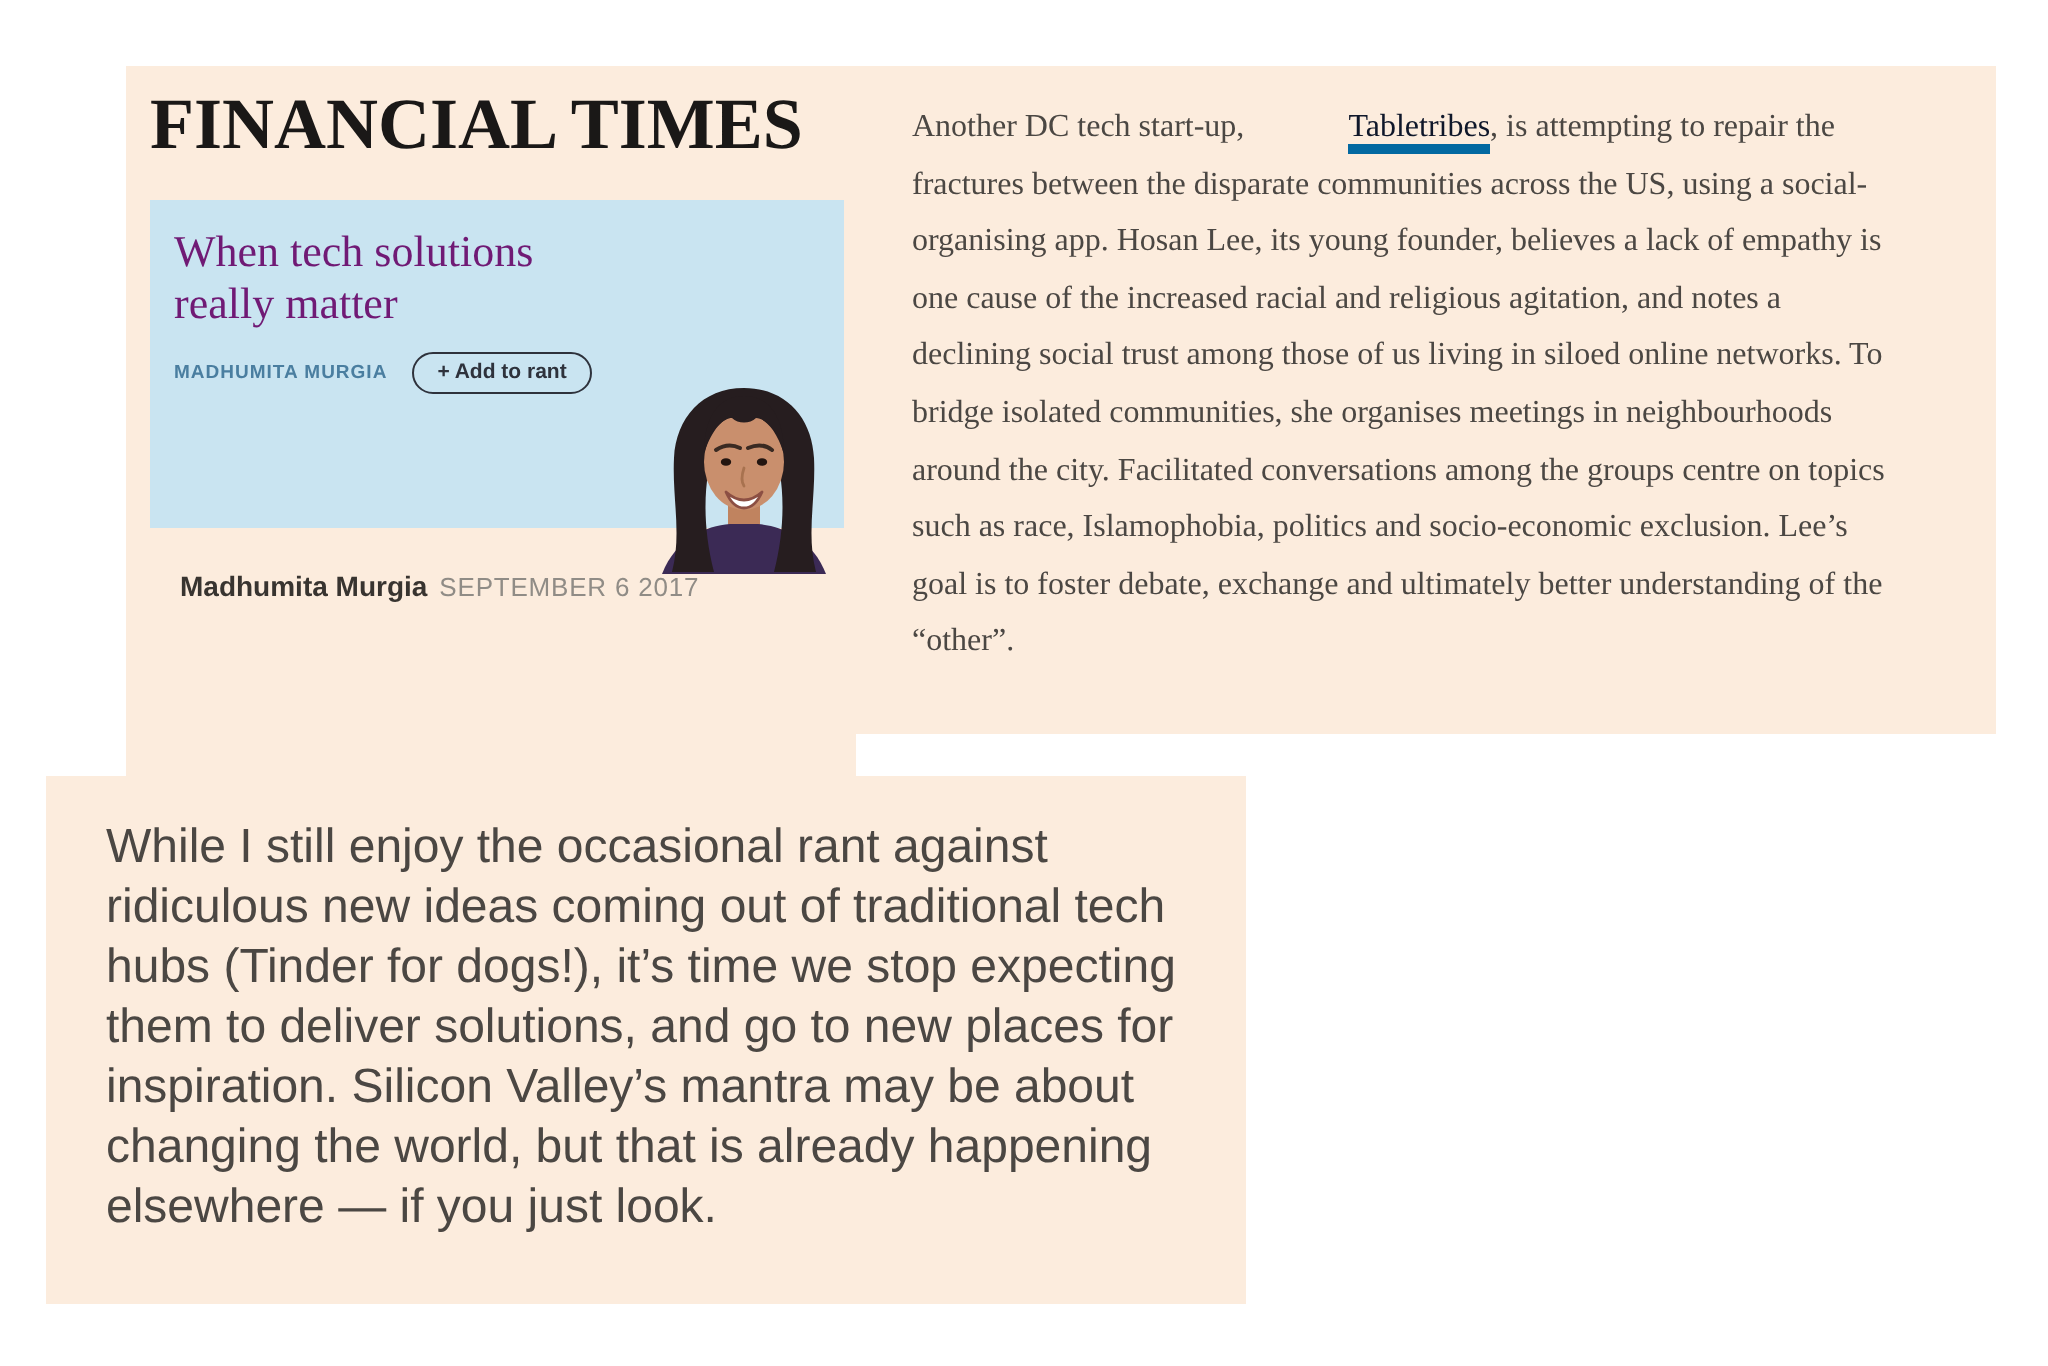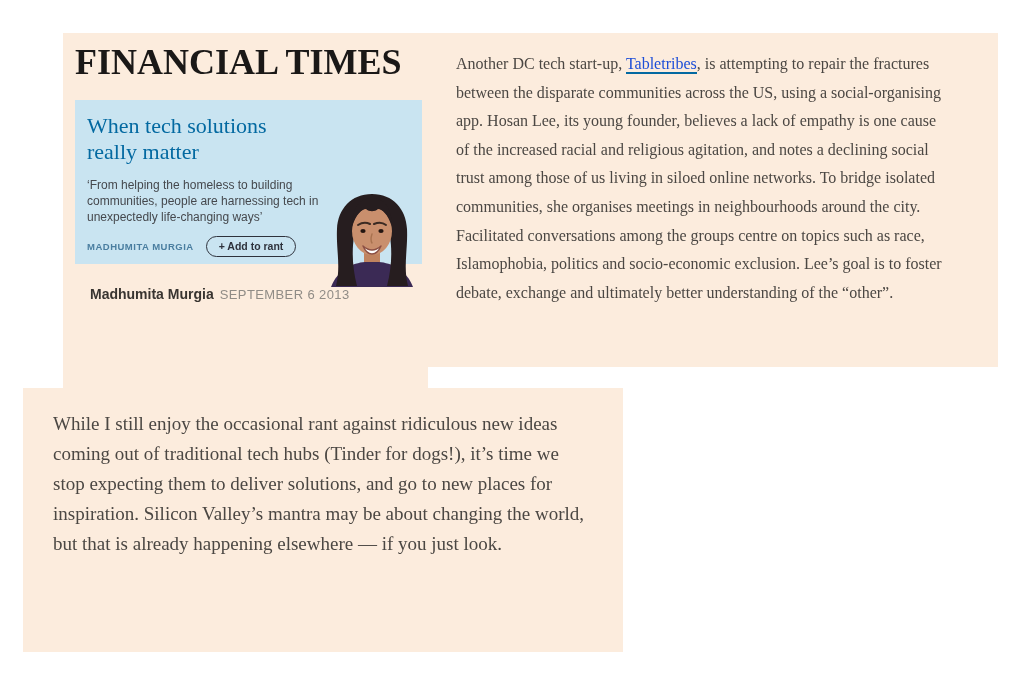--- a/index.html
+++ b/index.html
@@ -19,21 +19,21 @@
   .teaser {
     position: absolute; left: 12px; top: 67px; width: 347px; height: 164px;
     background: #c9e4f1; padding: 9px 12px;
   }
   .kicker { font-size: 11.5px; line-height: 15px; }
   .kicker .section { color: #5e98bd; margin-right: 9px; cursor: pointer; }
   .kicker .magazine { color: #0f6db3; font-weight: bold; cursor: pointer; }
   .headline {
     margin-top: 4px; max-width: 228px;
     font-family: "Liberation Serif", serif; font-weight: normal;
-    font-size: 22px; line-height: 26px; color: #0369a1; cursor: pointer;
+    font-size: 22px; line-height: 26px; color: #701a75; cursor: pointer;
   }
   .standfirst {
     margin-top: 12px; max-width: 250px;
     font-size: 12px; line-height: 16px; color: #45484d;
   }
   .author-row { margin-top: 11px; display: flex; align-items: center; gap: 12px; }
   .author-tag {
     font-size: 9.5px; font-weight: bold; letter-spacing: 0.5px;
     color: #4a7ea0; cursor: pointer;
   }
@@ -48,40 +48,40 @@
   .byline .name { font-size: 14px; font-weight: bold; color: #383430; }
   .byline .date { font-size: 13px; color: #908c86; letter-spacing: 0.4px; margin-left: 6px; }
 
   
   .excerpt-right { left: 428px; top: 33px; width: 570px; height: 334px; padding: 17px 54px 0 28px; }
   .excerpt-right p {
     font-family: "Liberation Serif", serif; font-size: 16px; line-height: 28.6px;
     color: #4b4743;
   }
   .article-link {
-    color: #1d4ed8; text-decoration: none; cursor: pointer;
-    border-bottom: 2px solid #0369a1;
+    color: #0f172a; text-decoration: none; cursor: pointer;
+    border-bottom: 5px solid #0369a1;
+    margin-left: 48px;
   }
   .excerpt-bottom { left: 23px; top: 388px; width: 600px; height: 264px; padding: 21px 30px; }
   .excerpt-bottom p {
-    font-family: Liberation Serif, serif; font-size: 19px; line-height: 30px;
+    font-family: Liberation Sans, sans-serif; font-size: 24px; line-height: 30px;
     color: #4b4743;
   }
   .signature { font-style: italic; margin-top: 24px; max-width: 440px; }
 </style>
 </head>
 <body>
 
 <div class="card ft-card">
 
   <div class="masthead">FINANCIAL TIMES</div>
 
   <div class="teaser">
     <div class="headline">When tech solutions really matter</div>
-    <div class="standfirst">‘From helping the homeless to building communities, people are harnessing tech in unexpectedly life-changing ways’</div>
     <div class="author-row">
       <span class="author-tag">MADHUMITA MURGIA</span>
       <button class="myft-btn">+ Add to rant</button>
     </div>
   </div>
 
   <svg class="portrait" viewBox="0 0 102 96" xmlns="http://www.w3.org/2000/svg">
 
     <rect x="43" y="56" width="16" height="22" fill="#c08song"></rect>
     <rect x="43" y="56" width="16" height="22" fill="#c0835f"></rect>
@@ -99,21 +99,21 @@
 
     <ellipse cx="42" cy="40" rx="2.6" ry="1.9" fill="#231510"></ellipse>
     <ellipse cx="60" cy="40" rx="2.6" ry="1.9" fill="#231510"></ellipse>
 
     <path d="M51 43 q-2 6 0 9" stroke="#a8724f" stroke-width="1.4" fill="none" stroke-linecap="round"></path>
 
     <path d="M42 55 q9 8 18 0 q-3.5 8 -9 8 q-5.5 0 -9 -8 Z" fill="#ffffff" stroke="#8c4f43" stroke-width="1.4" stroke-linejoin="round"></path>
   </svg>
 
   <div class="byline">
-    <span class="name">Madhumita Murgia</span><span class="date">SEPTEMBER 6 2013</span>
+    <span class="name">Madhumita Murgia</span><span class="date">SEPTEMBER 6 2017</span>
   </div>
 </div>
 
 <div class="card excerpt-right">
   <p><span>Another DC tech start-up, </span><a class="article-link">Tabletribes</a><span>, is attempting to repair the fractures between the disparate communities across the US, using a social-organising app. Hosan Lee, its young founder, believes a lack of empathy is one cause of the increased racial and religious agitation, and notes a declining social trust among those of us living in siloed online networks. To bridge isolated communities, she organises meetings in neighbourhoods around the city. Facilitated conversations among the groups centre on topics such as race, Islamophobia, politics and socio-economic exclusion. Lee’s goal is to foster debate, exchange and ultimately better understanding of the “other”.</span></p>
 </div>
 
 <div class="card excerpt-bottom">
   <p>While I still enjoy the occasional rant against ridiculous new ideas coming out of traditional tech hubs (Tinder for dogs!), it’s time we stop expecting them to deliver solutions, and go to new places for inspiration. Silicon Valley’s mantra may be about changing the world, but that is already happening elsewhere — if you just look.</p>
 </div>

